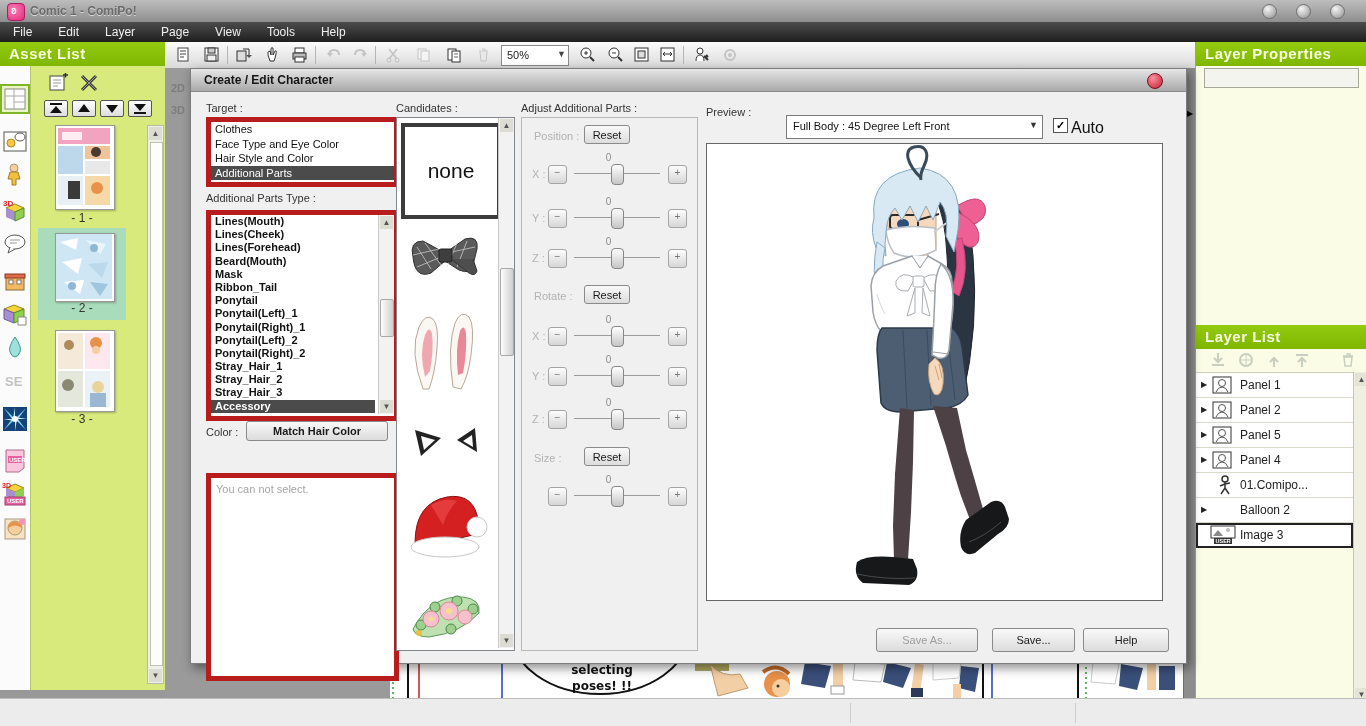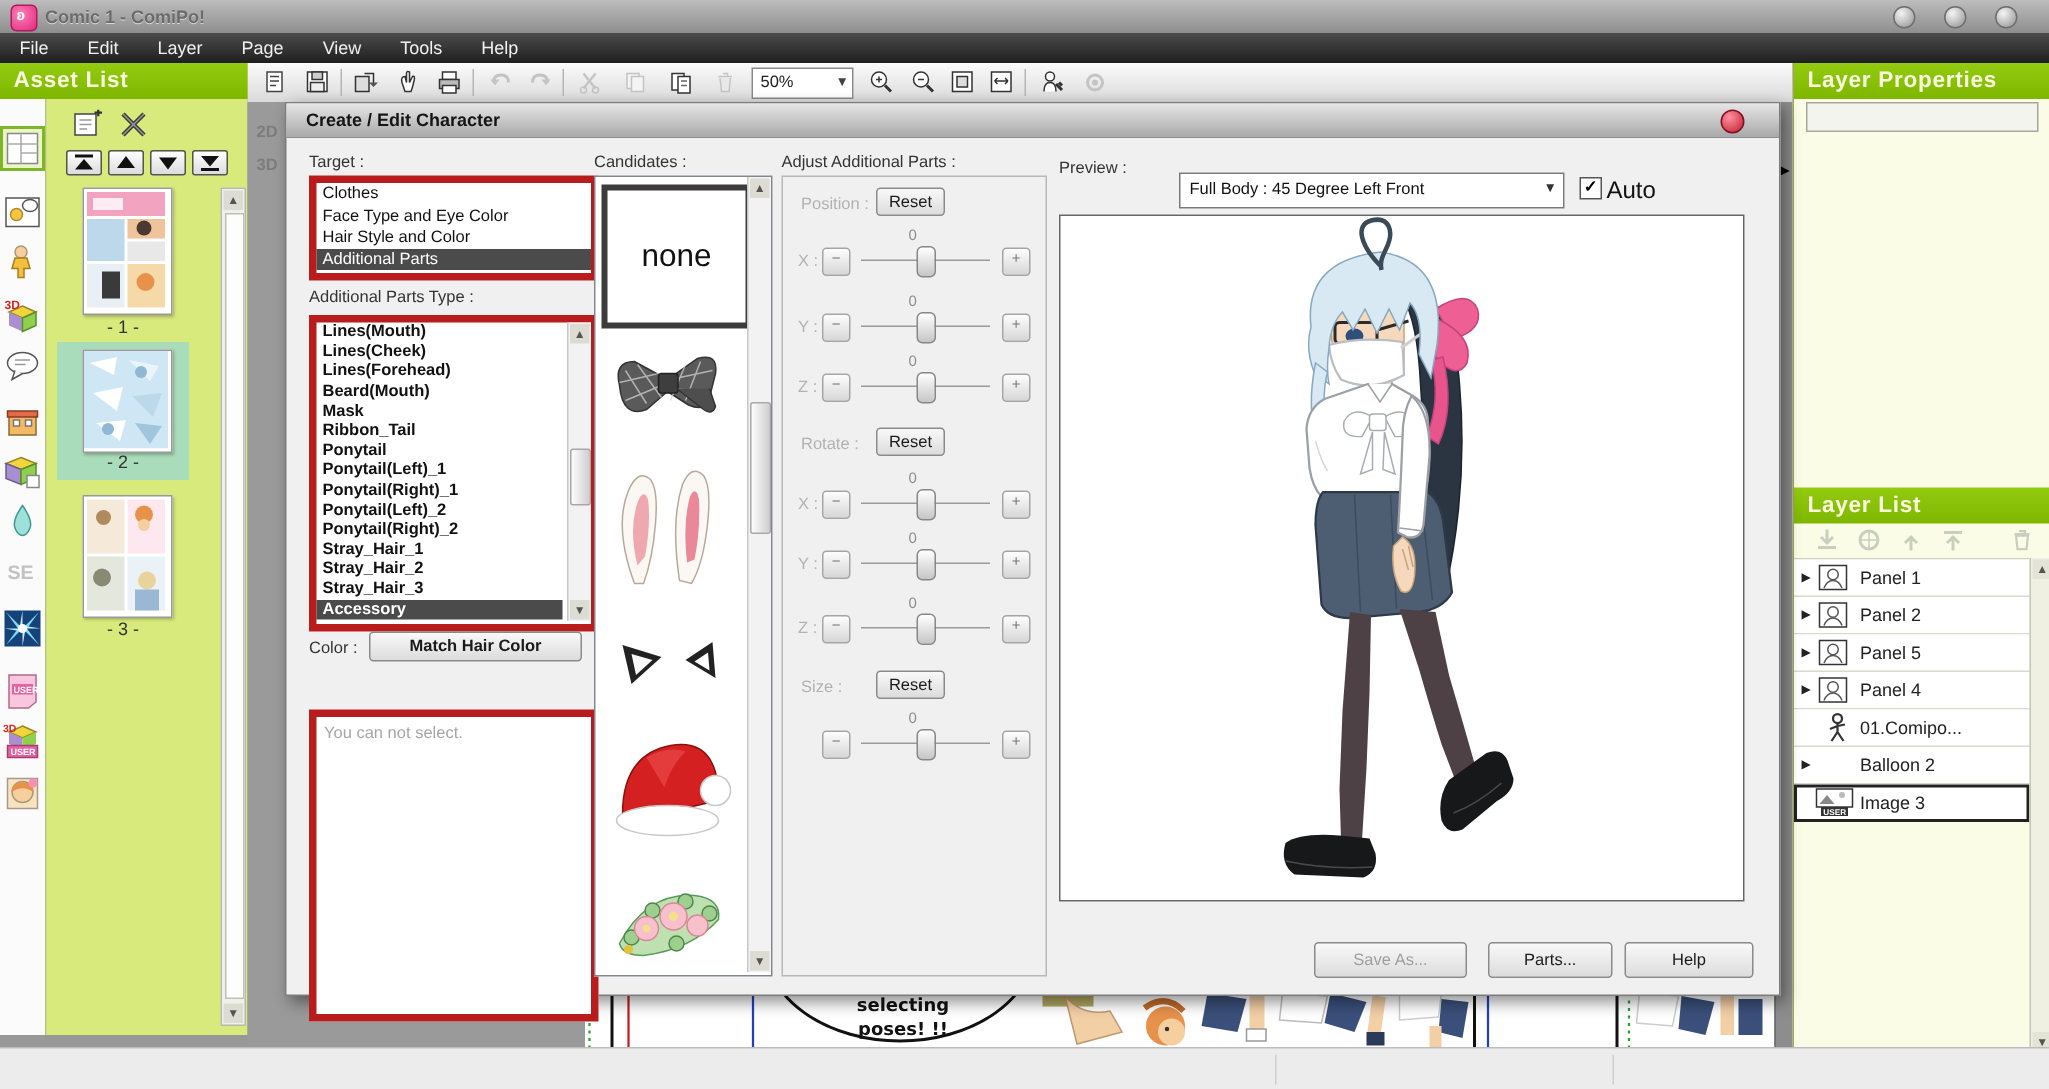--- a/index.html
+++ b/index.html
@@ -781,15 +781,15 @@
 
       <path d="M234,120 Q247,131 246,160 L242,206 Q240,216 231,214 L225,211 Q227,176 228,148 Q228,131 234,120 Z" fill="#ffffff" stroke="#9aa0a6" stroke-width="1.5"></path>
       <path d="M226,208 L242,210" stroke="#9aa0a6"></path>
 
       <path d="M228,214 Q238,220 236,240 Q234,254 227,250 Q220,238 222,220 Z" fill="#f6d9bd" stroke="#caa37f"></path>
       <path d="M228,222 l4,14 M232,220 l3,14" stroke="#caa37f" stroke-width="1"></path>
     </svg>
   </div>
 
   <button class="btn disabled abs" style="left:685px;top:559px;width:102px;height:24px;">Save As...</button>
-  <button class="btn abs" style="left:801px;top:559px;width:83px;height:24px;">Parts...</button>
+  <button class="btn abs" style="left:801px;top:559px;width:83px;height:24px;">Save...</button>
   <button class="btn abs" style="left:892px;top:559px;width:86px;height:24px;">Help</button>
 </div>
 
 </body></html>

